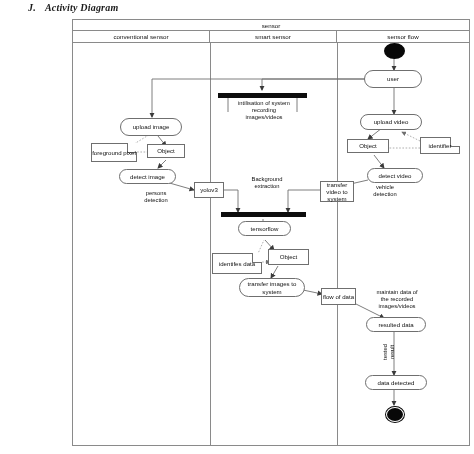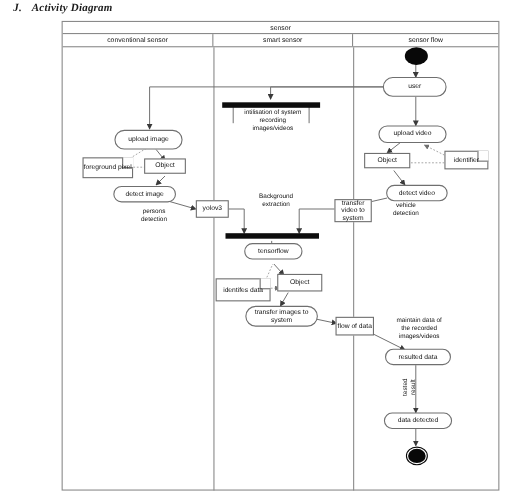--- a/index.html
+++ b/index.html
@@ -3,21 +3,21 @@
 <meta charset="utf-8">
 <style>
   html,body{margin:0;padding:0;}
   body{
     width:474px;height:454px;
     background:#ffffff;
     font-family:"Liberation Sans", sans-serif;
     overflow:hidden;
     position:relative;
   }
-  #root{position:absolute;left:0;top:0;width:414px;height:454px;}
+  #root{position:absolute;left:16px;top:0;width:414px;height:454px;}
 
   
   .caption{
     position:absolute;left:12px;top:2px;
     font-family:"Liberation Serif", serif;
     font-style:italic;font-weight:bold;
     font-size:10px;color:#1a1a1a;
     letter-spacing:.2px;white-space:nowrap;
   }
   .caption .cap-num{margin-right:9px;}

